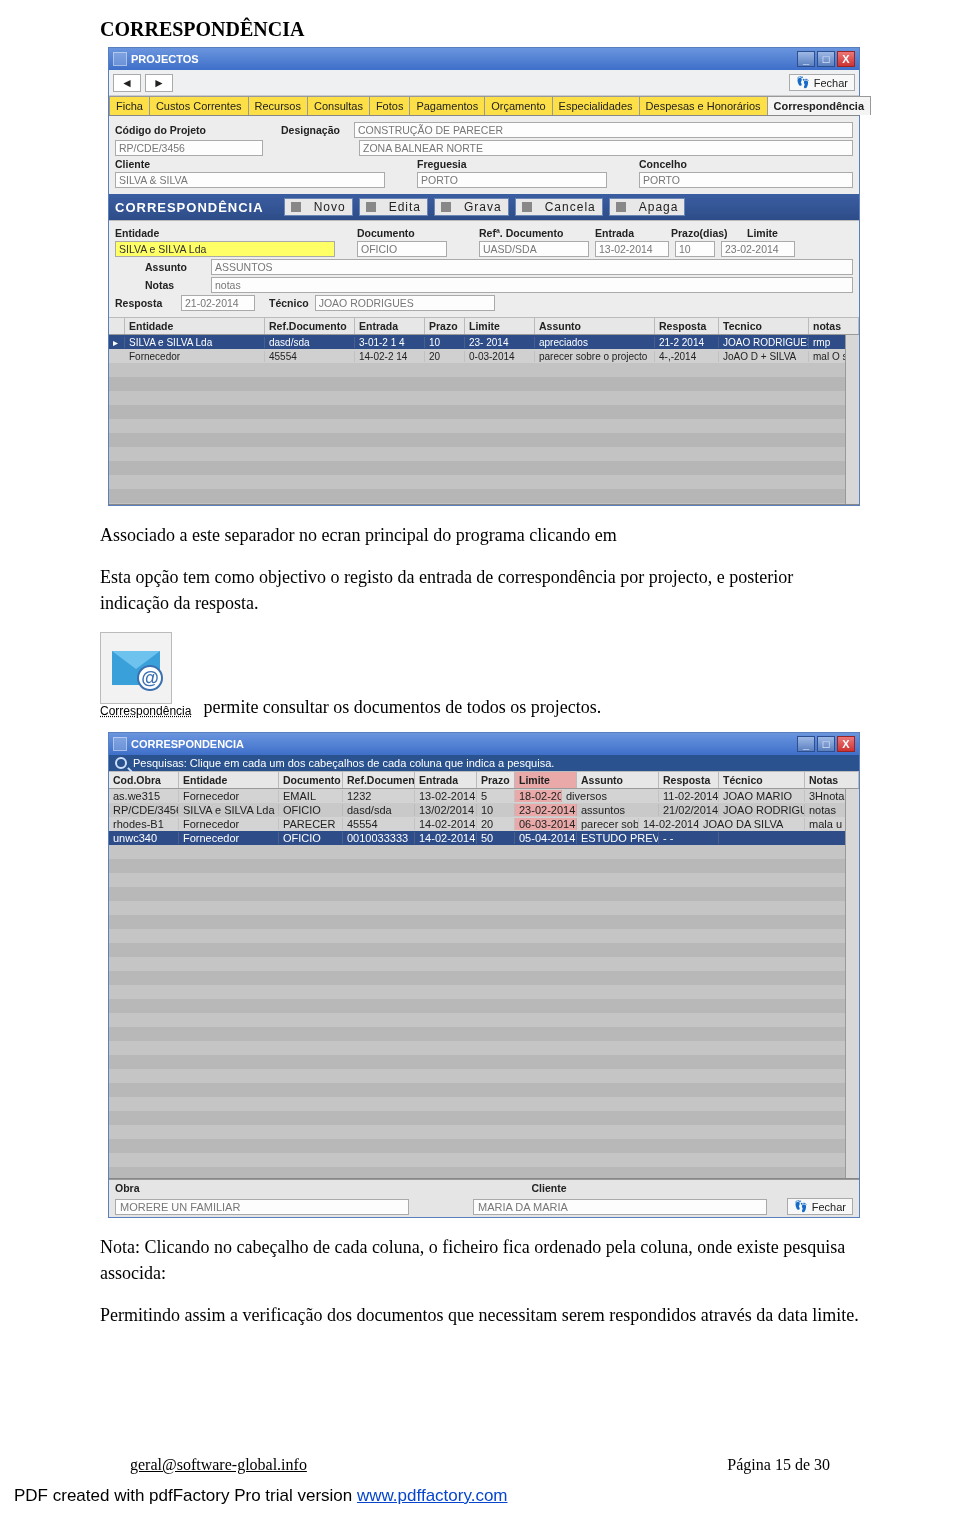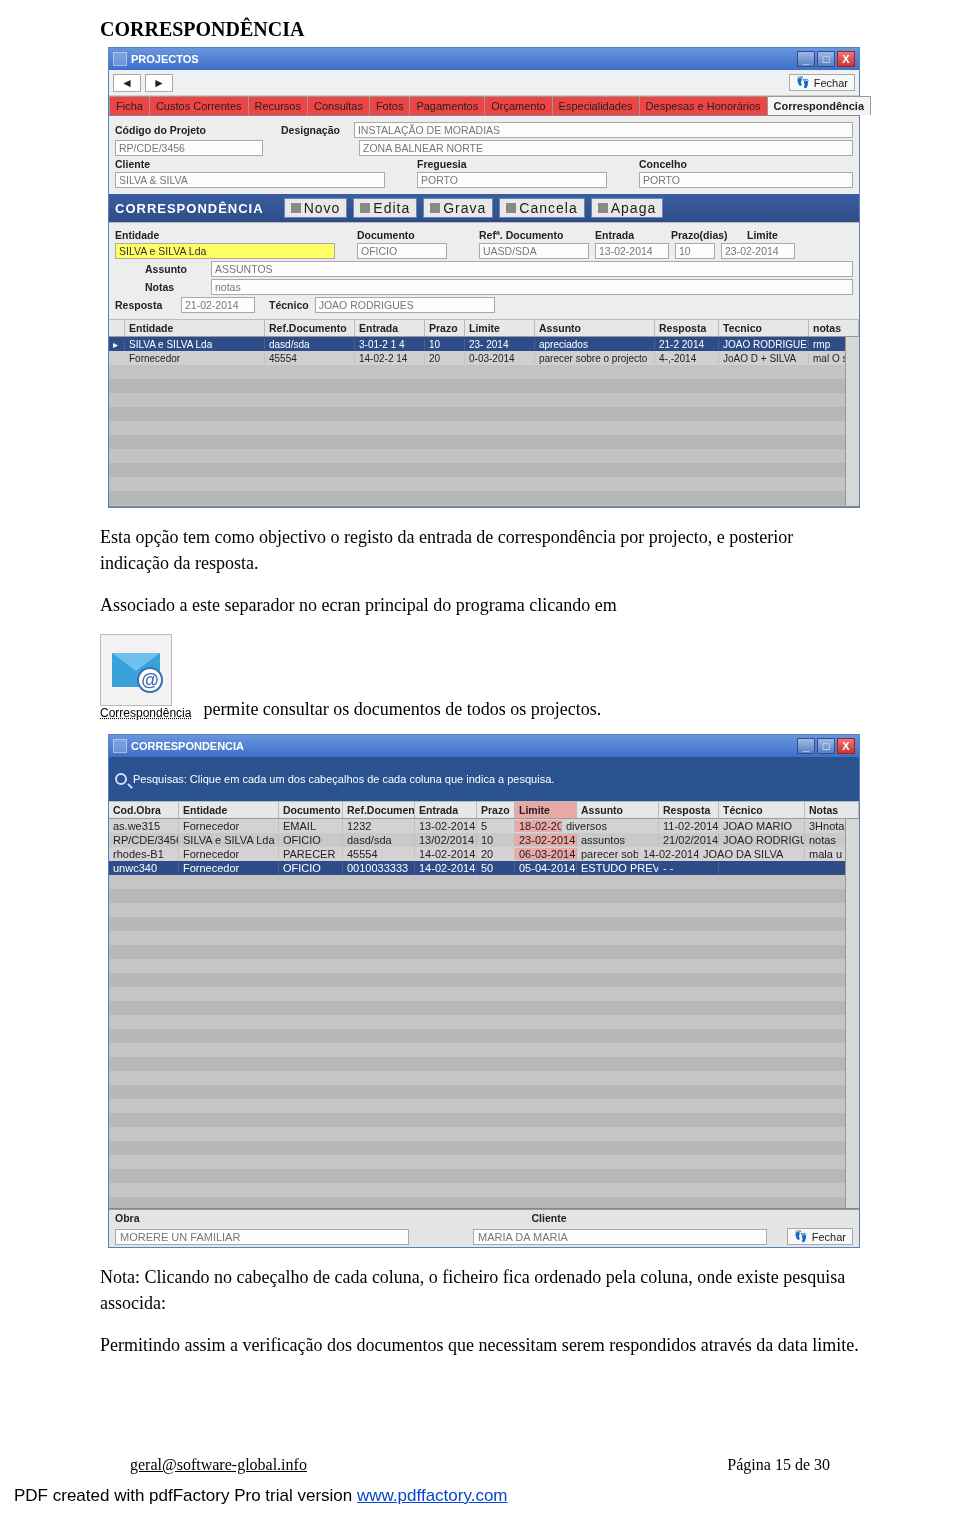--- a/index.html
+++ b/index.html
@@ -68,40 +68,40 @@
   .tb-right {
     margin-left:auto; display:flex; align-items:center; gap:4px;
     border:1px solid #aaa; background:#f8f8f8; padding:1px 6px; font-size:11px;
   }
   .tabs1 {
     display:flex; border-bottom:1px solid #888; background:#d9d9d9;
     font-size:11px;
   }
   .tab1 {
     padding:3px 6px; border:1px solid #999; border-bottom:none;
-    margin-right:-1px; background:#ef4444; white-space:nowrap;
+    margin-right:-1px; background:#fde047; white-space:nowrap;
   }
   .tab1.active { background:#f4f4f4; font-weight:bold; }
   .form-area { background:#ededed; padding:4px 6px; font-size:11px; }
   .frow { display:flex; align-items:center; gap:6px; margin:2px 0; }
   .lbl { font-weight:bold; font-size:10.5px; }
   .field {
     background:#fdfdfd; border:1px solid #aaa; height:16px; padding:0 3px;
     font-size:10.5px; color:#777; display:flex; align-items:center;
     overflow:hidden; white-space:nowrap;
   }
   .dark-band {
     background: linear-gradient(#3b5ea2,#2d4c88);
     color:#fff; font-weight:bold; font-size:13px; letter-spacing:1px;
     padding:4px 6px; display:flex; align-items:center; gap:6px;
   }
   .db-btn {
     background:#e8e8e8; color:#222; border:1px solid #6b85b5;
-    font-size:14px; font-weight:normal; padding:1px 6px; display:flex;
-    align-items:center; gap:3px;
+    font-size:12px; font-weight:normal; padding:1px 6px; display:flex;
+    align-items:center; gap:13px;
   }
   .db-btn .mini-ic { width:10px; height:10px; background:#888; display:inline-block; }
   .col-hdr {
     display:flex; background:#e7e7e7; border-top:1px solid #bbb; border-bottom:1px solid #999;
     font-size:10.5px; font-weight:bold;
   }
   .col-hdr > div { padding:2px 4px; border-right:1px solid #bbb; }
   .data-grid {
     font-size:10px;
     background: repeating-linear-gradient(#c3c3c3,#c3c3c3 14px,#b6b6b6 14px,#b6b6b6 28px);
@@ -138,21 +138,21 @@
     padding-bottom:4px;
   }
   .inline-continue {
     font-family: "Comic Sans MS", "Segoe Script", cursive;
     font-size:18px; margin-left:6px; padding-bottom:4px;
   }
 
   
   .win2 { margin-top:10px; }
   .hint-bar {
-    background:#29528f; color:#fff; font-size:11px; padding:16px 6px;
+    background:#29528f; color:#fff; font-size:11px; padding:2px 6px;
     display:flex; align-items:center; gap:6px;
   }
   .hint-bar .mag {
     display:inline-block; width:12px; height:12px; border:2px solid #cfe0ff;
     border-radius:50%; position:relative;
   }
   .hint-bar .mag::after {
     content:""; position:absolute; width:6px; height:2px; background:#cfe0ff;
     left:10px; top:10px; transform:rotate(45deg);
   }
@@ -218,21 +218,21 @@
       <div class="tab1">Pagamentos</div>
       <div class="tab1">Orçamento</div>
       <div class="tab1">Especialidades</div>
       <div class="tab1">Despesas e Honorários</div>
       <div class="tab1 active">Correspondência</div>
     </div>
     <div class="form-area">
       <div class="frow">
         <span class="lbl" style="width:110px">Código do Projeto</span>
         <span class="lbl" style="margin-left:50px">Designação</span>
-        <span class="field" style="flex:1;margin-left:8px">INSTALAÇÃO DE MORADIAS</span>
+        <span class="field" style="flex:1;margin-left:8px">CONSTRUÇÃO DE PARECER</span>
       </div>
       <div class="frow">
         <span class="field" style="width:148px">RP/CDE/3456</span>
         <span style="width:84px"></span>
         <span class="field" style="flex:1">ZONA BALNEAR NORTE</span>
       </div>
       <div class="frow">
         <span class="lbl" style="width:60px">Cliente</span>
         <span style="width:230px"></span>
         <span class="lbl" style="width:80px">Freguesia</span>
@@ -341,22 +341,22 @@
         <div style="width:70px">0-03-2014</div>
         <div style="flex:1">parecer sobre o projecto</div>
         <div style="width:64px">4-,-2014</div>
         <div style="width:90px">JoAO D + SILVA</div>
         <div style="width:50px">mal O soas</div>
       </div>
       <div class="scrollbar-v"></div>
     </div>
   </div>
 
+  <div class="body-text">Associado a este separador no ecran principal do programa clicando em</div>
   <div class="body-text">Esta opção tem como objectivo o registo da entrada de correspondência por projecto, e posterior indicação da resposta.</div>
-  <div class="body-text">Associado a este separador no ecran principal do programa clicando em</div>
 
   <div class="icon-block">
     <div style="text-align:center">
       <div class="big-icon">
         <div class="envelope"></div>
         <div class="at-sym">@</div>
       </div>
       <div class="icon-caption">Correspondência</div>
     </div>
     <span class="inline-continue">permite consultar os documentos de todos os projectos.</span>

